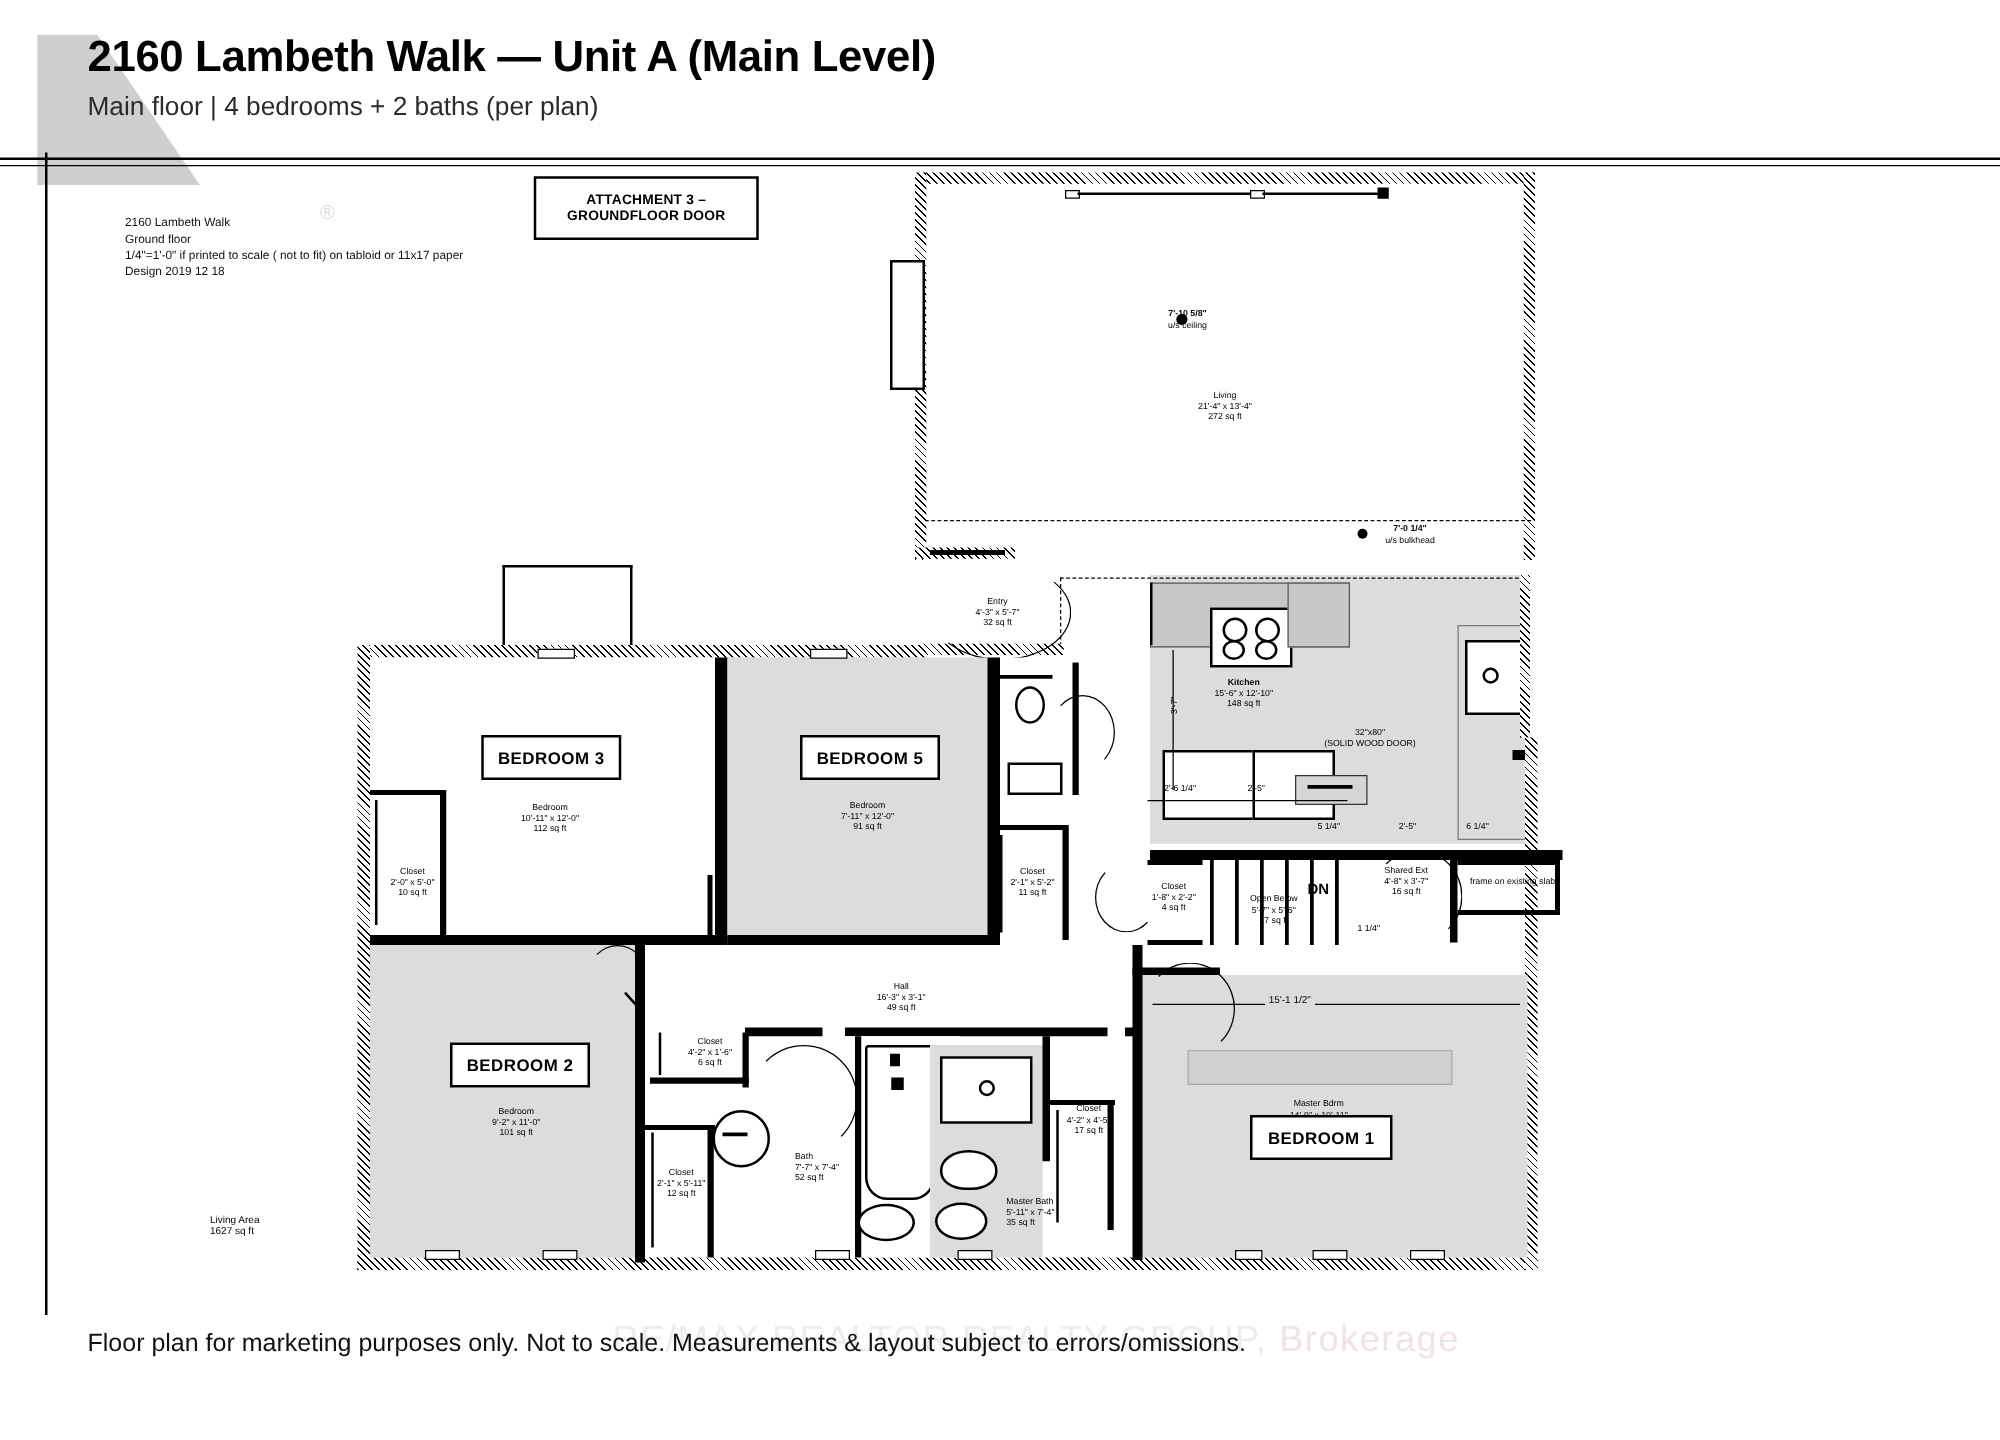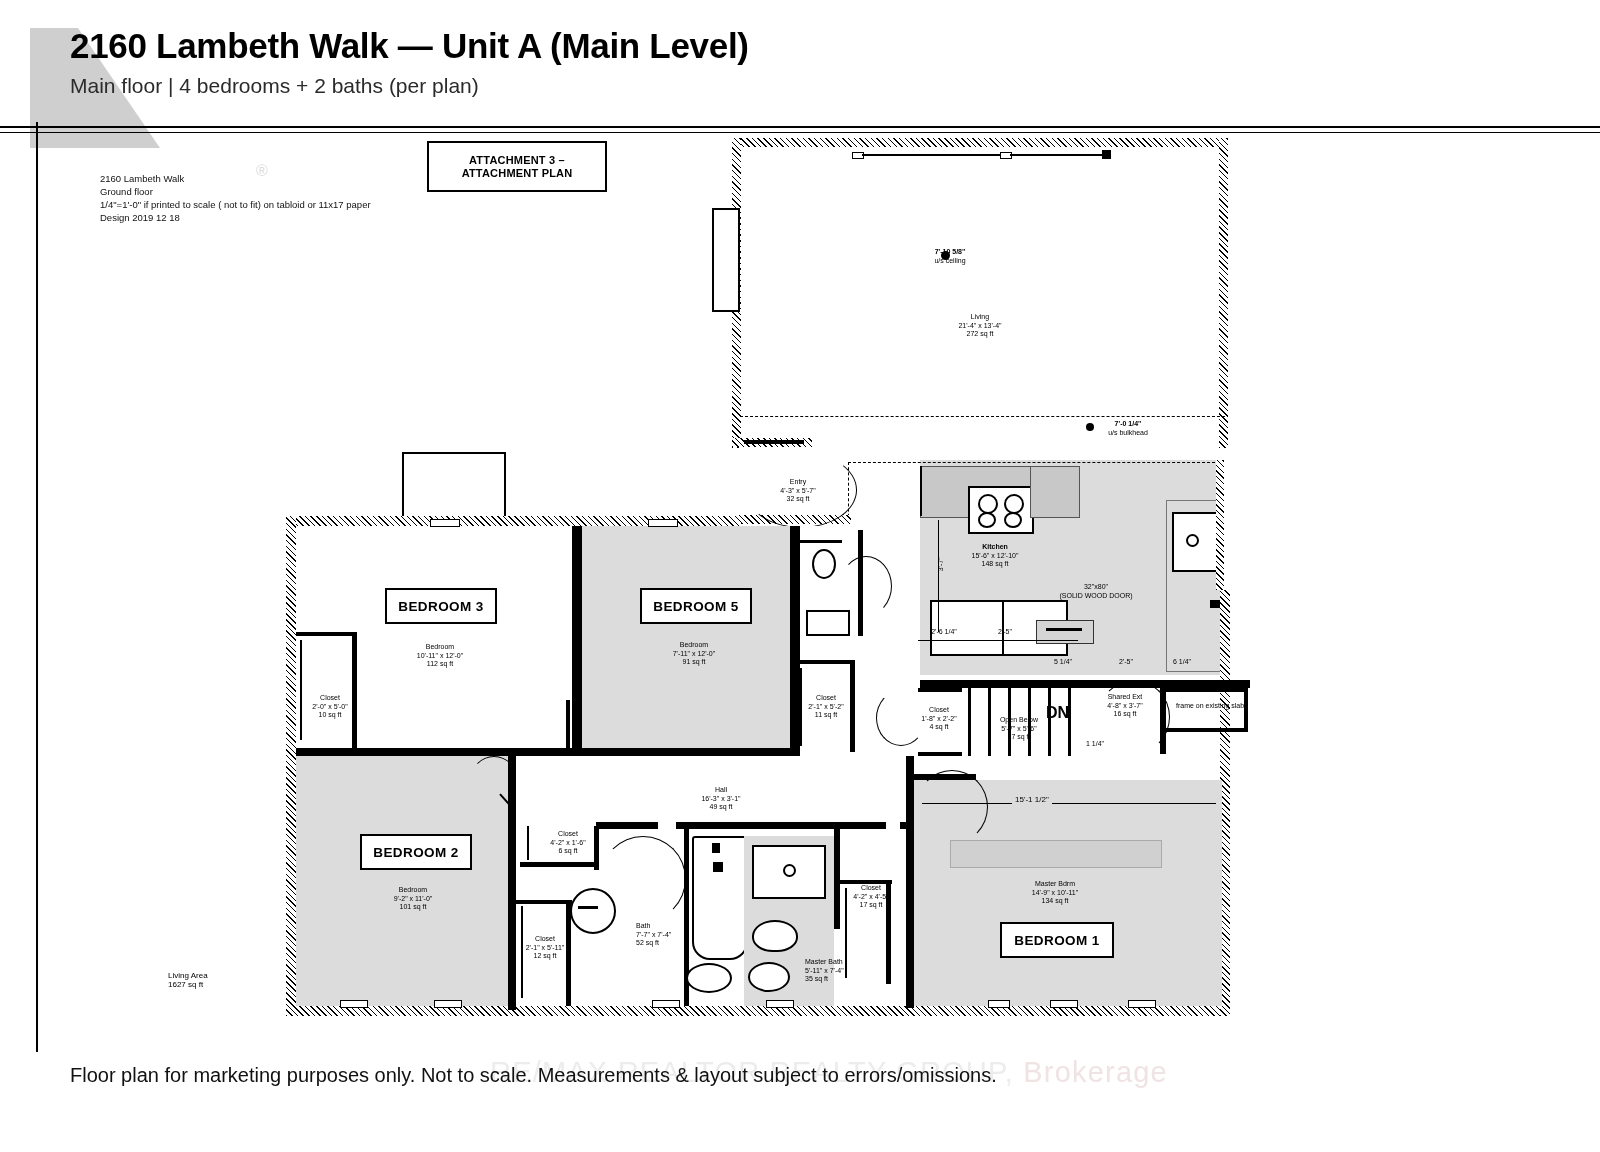--- a/index.html
+++ b/index.html
@@ -43,21 +43,21 @@
   .dashed-h{position:absolute;border-top:1.5px dashed #000;}
   .dashed-v{position:absolute;border-left:1.5px dashed #000;}
 
   .lbl{position:absolute;font-size:7px;line-height:8.5px;text-align:center;color:#000;white-space:nowrap;font-family:"Liberation Sans",sans-serif;}
   .lbl b{font-weight:bold;}
   .lbl-l{text-align:left;}
 
   .bedbox{position:absolute;border:2.5px solid #000;background:#fff;display:flex;align-items:center;justify-content:center;}
   .bedbox span{font-size:13.5px;font-weight:bold;letter-spacing:.4px;}
 
-  .dn{position:absolute;font-size:16px;font-weight:bold;}
+  .dn{position:absolute;font-size:12px;font-weight:bold;}
 
   .arc{position:absolute;border:1.4px solid #000;border-radius:50%;background:transparent;}
 
   .dim-line{position:absolute;height:1px;background:#000;}
   .dim-txt{position:absolute;font-size:8px;background:#dcdcdc;padding:0 3px;}
 
   .foot{position:absolute;left:70px;top:1064px;font-size:20px;color:#111;z-index:3;white-space:nowrap;}
 </style>
 </head>
 <body>
@@ -82,21 +82,21 @@
 
 <div class="credits">
   <div>2160 Lambeth Walk</div>
   <div>Ground floor</div>
   <div>1/4"=1'-0" if printed to scale ( not to fit) on tabloid or 11x17 paper</div>
   <div>Design 2019 12 18</div>
 </div>
 
 <div class="attach-box">
   <div>ATTACHMENT 3 –</div>
-  <div>ATTACHMENT PLAN</div>
+  <div>GROUNDFLOOR DOOR</div>
 </div>
 
 <div style="position:absolute;left:0;top:0;width:1600px;height:1152px;z-index:2;">
 
   <div class="room" style="left:736px;top:140px;width:490px;height:305px;"></div>
   <div class="hatch" style="left:732px;top:138px;width:496px;height:9px;"></div>
   <div class="hatch" style="left:732px;top:138px;width:9px;height:310px;"></div>
   <div class="hatch" style="left:1219px;top:138px;width:9px;height:310px;"></div>
 
   <div class="wall" style="left:852px;top:152px;width:10px;height:5px;background:#fff;border:1px solid #000;"></div>
@@ -320,21 +320,21 @@
   <div class="wall" style="left:578px;top:906px;width:20px;height:3px;"></div>
 
   <div class="fill" style="left:912px;top:780px;width:310px;height:226px;"></div>
   <div class="wall" style="left:906px;top:756px;width:8px;height:252px;"></div>
   <div class="fill" style="left:950px;top:840px;width:210px;height:26px;background:#d0d0d0;border:1px solid #aaa;"></div>
   <div class="lbl" style="left:1000px;top:880px;width:110px;">
     <span>Master Bdrm</span><br>
     <span>14'-9" x 10'-11"</span><br>
     <span>134 sq ft</span>
   </div>
-  <div class="bedbox" style="left:1000px;top:922px;width:110px;height:32px;">
+  <div class="bedbox" style="left:1000px;top:892px;width:110px;height:32px;">
     <span>BEDROOM 1</span>
   </div>
   <div class="wall" style="left:1050px;top:1000px;width:26px;height:6px;background:#fff;border:1px solid #000;"></div>
   <div class="wall" style="left:1128px;top:1000px;width:26px;height:6px;background:#fff;border:1px solid #000;"></div>
 
   <div class="arc" style="left:916px;top:770px;width:70px;height:72px;border-color:#000 #000 transparent transparent;"></div>
   <div class="wall" style="left:906px;top:774px;width:70px;height:6px;"></div>
 
   <div class="dim-line" style="left:922px;top:803px;width:294px;"></div>
   <div class="dim-txt" style="left:1012px;top:795px;">15'-1 1/2"</div>

